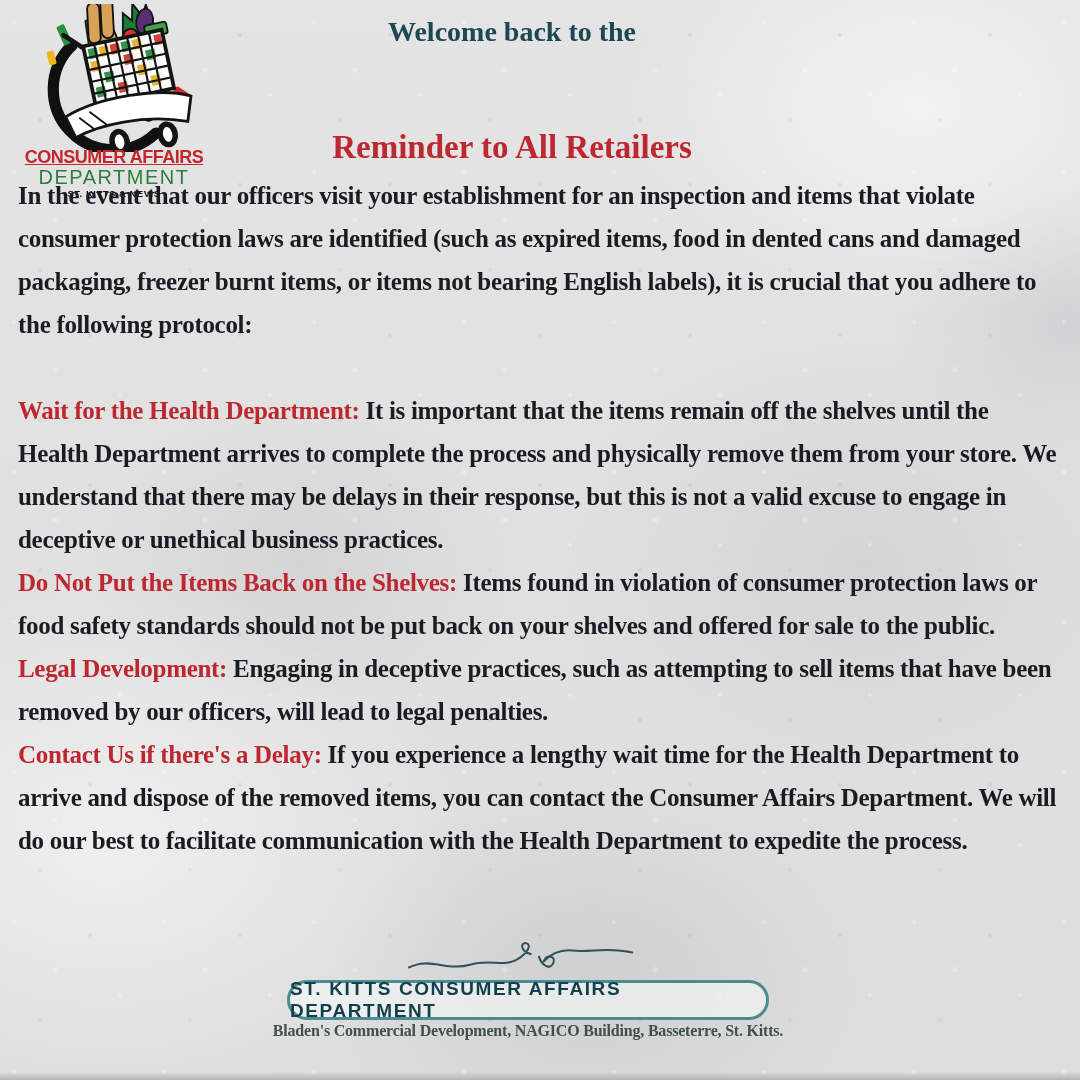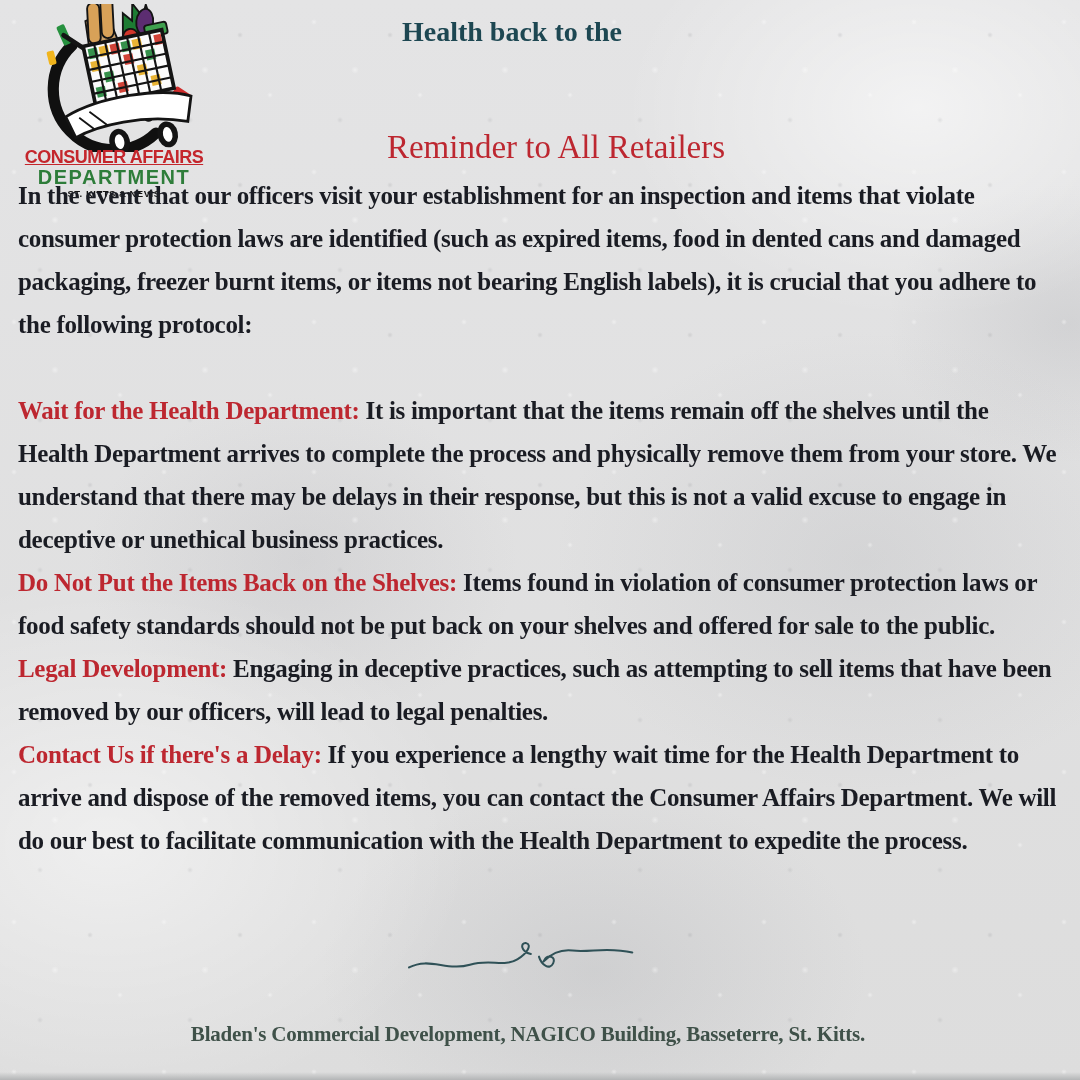--- a/index.html
+++ b/index.html
@@ -26,44 +26,44 @@
       radial-gradient(circle 1.5px at 40px 120px, rgba(120,122,126,.3), rgba(120,122,126,0) 3px);
     background-size:150px 150px;
   }
   .bottom-edge{position:absolute;left:0;right:0;bottom:0;height:8px;
     background:linear-gradient(to bottom, rgba(150,152,154,0), #b3b5b6);}
   
   .logo{position:absolute;top:4px;left:8px;width:212px;text-align:center;}
   .logo-art{display:block;margin:0 auto;}
   .logo-line1{font-family:"Liberation Sans","DejaVu Sans",sans-serif;font-weight:bold;
     font-size:18px;letter-spacing:-.5px;color:#c4262c;line-height:19px;margin-top:-4px;text-decoration:underline;}
-  .logo-line2{font-family:"Liberation Sans","DejaVu Sans",sans-serif;font-weight:bold;
+  .logo-line2{font-family:"Liberation Sans","DejaVu Sans",sans-serif;font-weight:normal;
     font-size:20px;letter-spacing:1.5px;color:#2e7d3a;line-height:21px;}
   .logo-line3{font-family:"Liberation Sans","DejaVu Sans",sans-serif;font-weight:bold;
     font-size:9.5px;letter-spacing:.5px;color:#141414;line-height:12px;}
   
   .greeting{position:absolute;top:14px;left:0;width:1024px;text-align:center;
     font-weight:bold;font-size:28px;line-height:35.5px;color:#1d4752;}
   .main-title{position:absolute;top:129px;left:0;width:1024px;text-align:center;
-    font-weight:normal;font-size:33px;color:#bd2730;padding-left:44px;}
+    font-weight:bold;font-size:33px;color:#bd2730;}
   
   .content{position:absolute;top:174px;left:18px;width:1046px;
     font-weight:bold;font-size:25px;letter-spacing:-.3px;line-height:43px;color:#1a1c23;}
   .content p{margin:0;}
   .content p.intro{margin-bottom:43px;}
   .sec-head{color:#bd2730;}
   
   .flourish{position:absolute;top:936px;left:405px;}
   .badge{position:absolute;top:980px;left:287px;width:482px;height:40px;
     border:3px solid #4d8b92;border-radius:24px;background:rgba(245,246,246,.65);
     display:flex;align-items:center;justify-content:center;box-sizing:border-box;
     font-family:"Liberation Sans","DejaVu Sans",sans-serif;font-weight:bold;
     font-size:19px;letter-spacing:1.6px;color:#123f4b;}
   .address{position:absolute;top:1022px;left:0;width:1056px;text-align:center;
-    font-weight:bold;font-size:21px;letter-spacing:-.2px;color:#3f5149;}
+    font-weight:bold;font-size:16px;letter-spacing:-.2px;color:#3f5149;}
   .phone{position:absolute;top:1050px;left:0;width:1056px;text-align:center;
     font-weight:bold;font-size:20px;letter-spacing:-.2px;color:#314c4b;}
 </style>
 </head>
 <body>
 
 <div class="poster">
   <div class="speckles"></div>
 
   <div class="logo">
@@ -114,37 +114,38 @@
         <ellipse cx="97" cy="146" rx="8" ry="11" fill="#ffffff" stroke="#141414" stroke-width="6"></ellipse>
         <ellipse cx="149" cy="149" rx="8" ry="11" fill="#ffffff" stroke="#141414" stroke-width="6"></ellipse>
       </g>
     </svg>
     <div class="logo-line1">CONSUMER AFFAIRS</div>
     <div class="logo-line2">DEPARTMENT</div>
     <div class="logo-line3">ST. KITTS &amp; NEVIS</div>
   </div>
 
   <div class="greeting">
-    <div>Health back to the</div>
+    <div>Welcome back to the</div>
   </div>
 
   <div class="main-title">Reminder to All Retailers</div>
 
   <div class="content">
     <p class="intro">In the event that our officers visit your establishment for an inspection and items that violate consumer protection laws are identified (such as expired items, food in dented cans and damaged packaging, freezer burnt items, or items not bearing English labels), it is crucial that you adhere to the following protocol:</p>
     <p><span class="sec-head">Wait for the Health Department:</span><span> It is important that the items remain off the shelves until the Health Department arrives to complete the process and physically remove them from your store. We understand that there may be delays in their response, but this is not a valid excuse to engage in deceptive or unethical business practices.</span></p>
     <p><span class="sec-head">Do Not Put the Items Back on the Shelves:</span><span> Items found in violation of consumer protection laws or food safety standards should not be put back on your shelves and offered for sale to the public.</span></p>
     <p><span class="sec-head">Legal Development:</span><span> Engaging in deceptive practices, such as attempting to sell items that have been removed by our officers, will lead to legal penalties.</span></p>
     <p><span class="sec-head">Contact Us if there's a Delay:</span><span> If you experience a lengthy wait time for the Health Department to arrive and dispose of the removed items, you can contact the Consumer Affairs Department. We will do our best to facilitate communication with the Health Department to expedite the process.</span></p>
   </div>
 
   <svg class="flourish" width="230" height="44" viewBox="0 0 340 64">
     <g fill="none" stroke="#2f5157" stroke-width="3" stroke-linecap="round">
       <path d="M6 46 C36 30 62 52 96 42 C126 33 146 46 166 34 C181 25 188 12 179 10 C170 9 171 23 186 26"></path>
       <path d="M198 30 C202 43 214 50 219 40 C224 30 211 26 206 35 C200 45 216 17 248 21 C274 24 300 15 336 24"></path>
     </g>
   </svg>
 
+  <div class="badge">ST. KITTS CONSUMER AFFAIRS DEPARTMENT</div>
 
   <div class="address">Bladen's Commercial Development, NAGICO Building, Basseterre, St. Kitts.</div>
 
   <div class="bottom-edge"></div>
 </div>
 
 </body></html>

